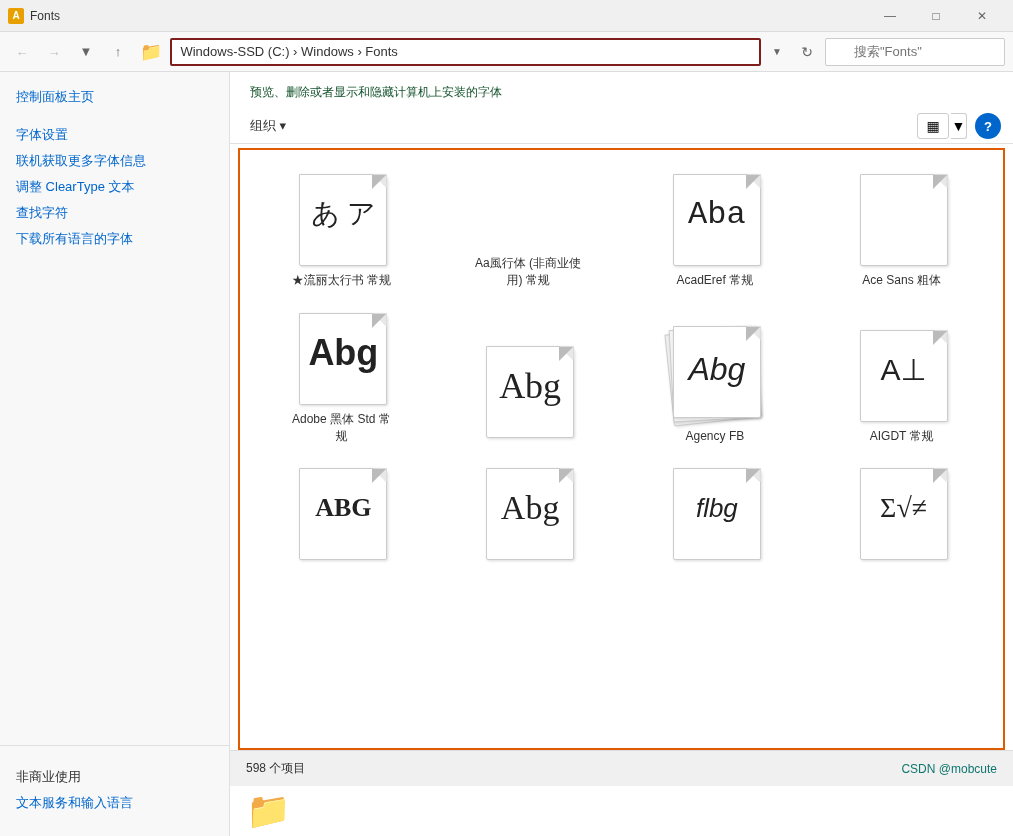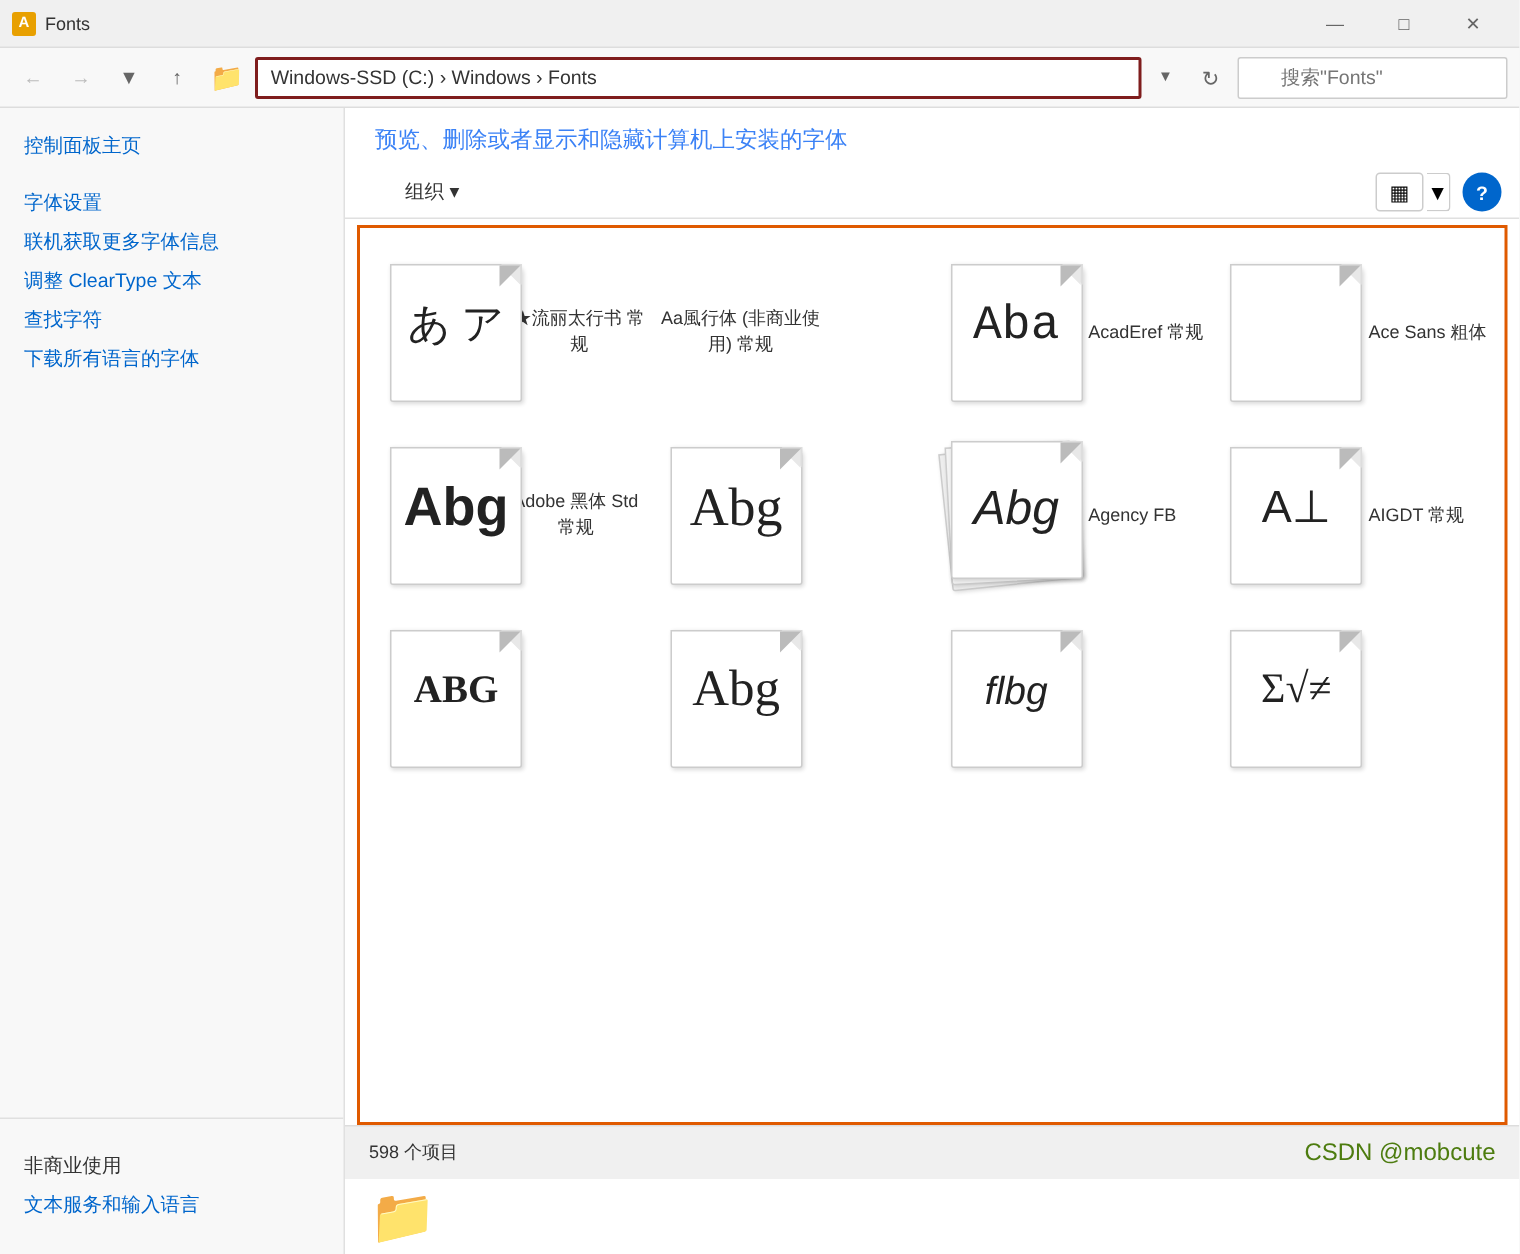--- a/index.html
+++ b/index.html
@@ -172,22 +172,22 @@
       display: flex;
       flex-direction: column;
       overflow: hidden;
       background: white;
     }
 
     .content-header {
       padding: 12px 20px 8px;
     }
     .content-title {
-      font-size: 15px;
-      color: #3b82f6;
+      font-size: 12px;
+      color: #14532d;
       font-weight: 400;
     }
 
     
     .toolbar {
       display: flex;
       align-items: center;
       padding: 4px 12px;
       border-bottom: 1px solid #e0e0e0;
       gap: 8px;
@@ -196,21 +196,20 @@
       display: flex;
       align-items: flex-end;
       gap: 4px;
       padding: 4px 8px;
       background: transparent;
       border: none;
       cursor: pointer;
       font-size: 13px;
       color: #333;
       border-radius: 3px;
-      margin-left: 20px;
     }
     .toolbar-spacer { flex: 1; }
     .view-btn {
       width: 32px; height: 26px;
       display: flex; align-items: center; justify-content: center;
       background: transparent; border: 1px solid #ccc;
       cursor: pointer; border-radius: 3px; font-size: 14px;
     }
     .help-btn {
       width: 26px; height: 26px;
@@ -233,25 +232,26 @@
       margin: 4px 8px 0 8px;
       background: white;
     }
     .font-grid {
       display: grid;
       grid-template-columns: repeat(4, 1fr);
       gap: 0;
     }
     .font-item {
       display: flex;
-      flex-direction: row;
+      flex-direction: column;
       align-items: center;
       padding: 8px 4px;
       cursor: pointer;
       border-radius: 4px;
+      justify-content: flex-end;
     }
     .font-icon {
       position: relative;
       width: 100px;
       height: 100px;
       margin-bottom: 6px;
     }
     
     .paper {
       position: absolute;
@@ -316,22 +316,22 @@
       border-top: 1px solid #ddd;
       display: flex;
       align-items: center;
       padding: 0 16px;
       font-size: 12px;
       color: #333;
       flex-shrink: 0;
     }
     .status-spacer { flex: 1; }
     .watermark {
-      font-size: 16px;
-      color: #4d7c0f;
+      font-size: 12px;
+      color: #0f766e;
       text-align: right;
     }
 
     
     .bottom-bar {
       height: 50px;
       background: white;
       display: flex;
       align-items: center;
       padding: 0 16px;

